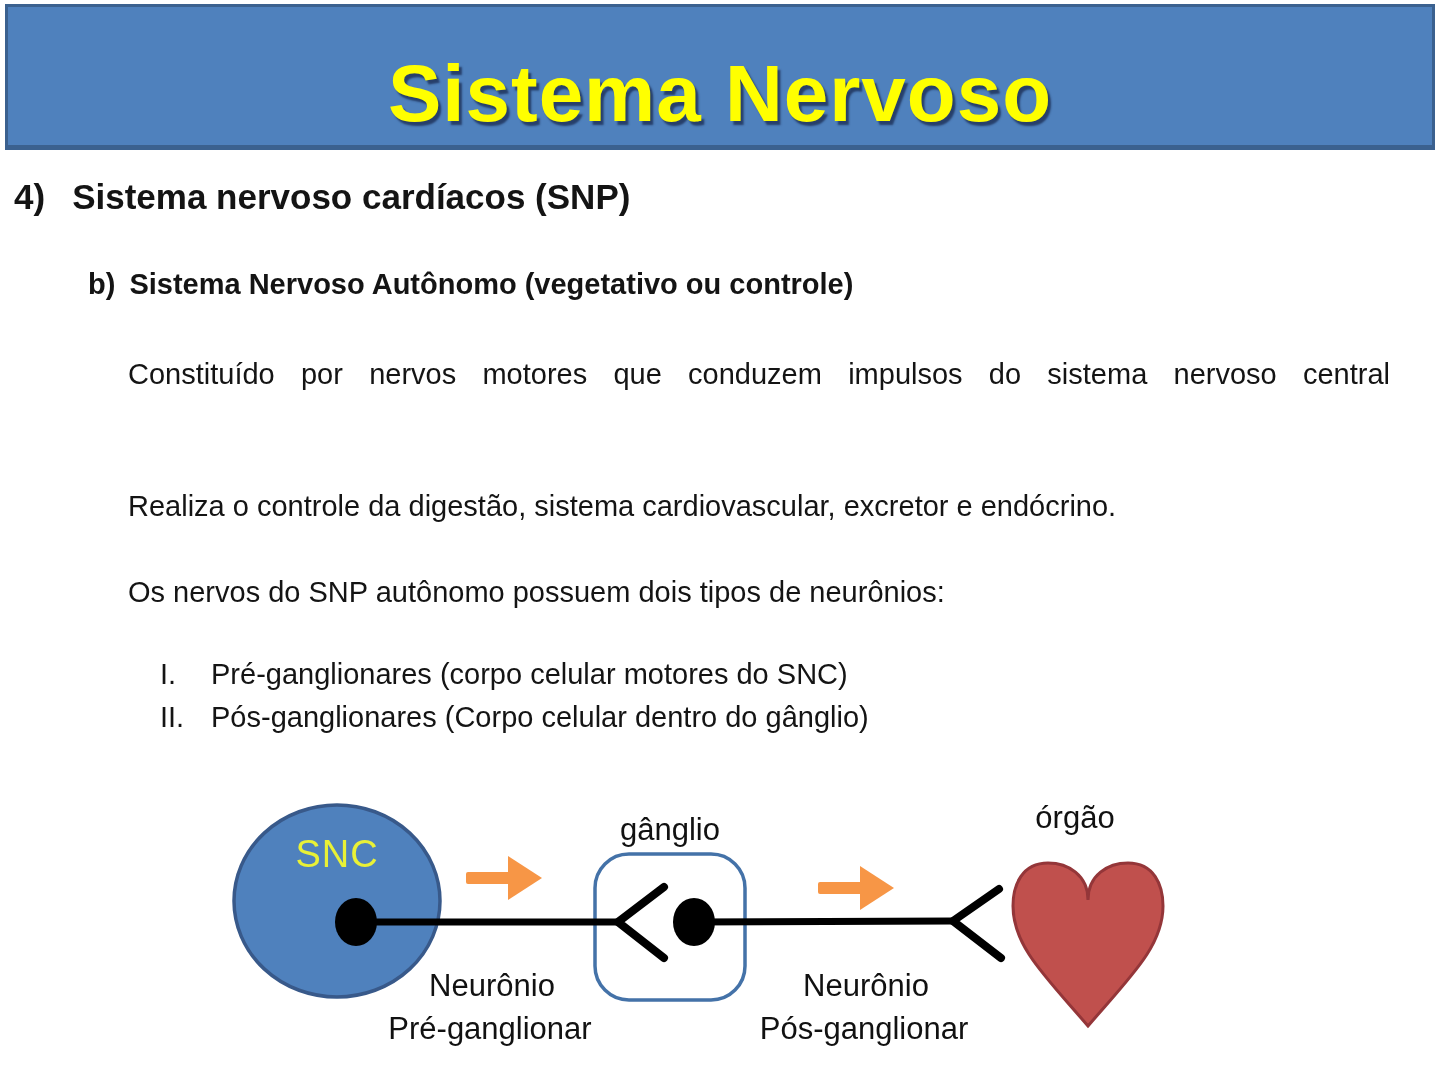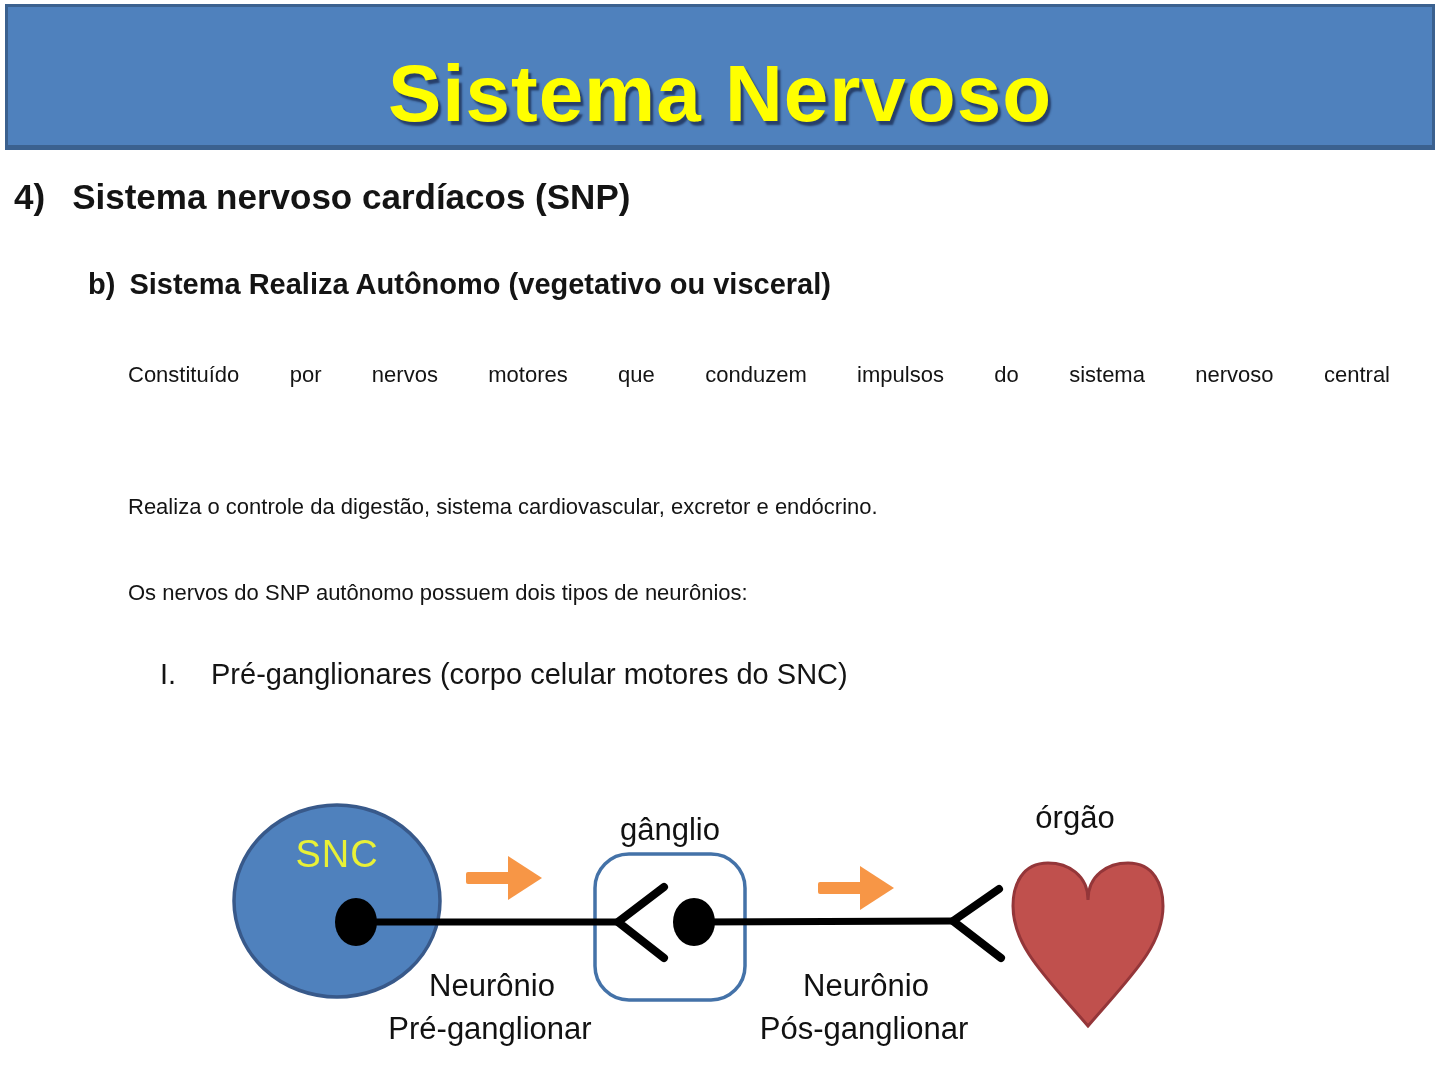--- a/index.html
+++ b/index.html
@@ -25,21 +25,21 @@
   .heading {
     position: absolute; left: 14px; top: 176px;
     display: flex; gap: 27px;
     font-size: 35px; font-weight: bold; line-height: 42px;
   }
   .subheading {
     position: absolute; left: 88px; top: 266px;
     display: flex; gap: 14px;
     font-size: 29px; font-weight: bold; line-height: 36px;
   }
-  .para { position: absolute; left: 128px; width: 1262px; font-size: 22px; line-height: 45px; }
+  .para { position: absolute; left: 128px; width: 1262px; font-size: 29px; line-height: 45px; }
   .para-1 { top: 352px; }
   .para-2 { top: 484px; }
   .para-3 { top: 570px; }
   .line-justify { text-align: justify; text-align-last: justify; }
 
   .roman-list { position: absolute; left: 160px; top: 653px; font-size: 29px; line-height: 43px; }
   .roman-item { display: flex; }
   .roman-marker { display: inline-block; width: 51px; flex: 0 0 51px; }
 
   
@@ -55,35 +55,39 @@
   <div class="banner-title">Sistema Nervoso</div>
 </div>
 
 <div class="heading">
   <span>4)</span>
   <span>Sistema nervoso cardíacos (SNP)</span>
 </div>
 
 <div class="subheading">
   <span>b)</span>
-  <span>Sistema Realiza Autônomo (vegetativo ou visceral)</span>
+  <span>Sistema Nervoso Autônomo (vegetativo ou controle)</span>
 </div>
 
 <div class="para para-1">
   <div class="line-justify">Constituído por nervos motores que conduzem impulsos do sistema nervoso central</div>
 </div>
 
 <div class="para para-2">Realiza o controle da digestão, sistema cardiovascular, excretor e endócrino.</div>
 
 <div class="para para-3">Os nervos do SNP autônomo possuem dois tipos de neurônios:</div>
 
 <div class="roman-list">
   <div class="roman-item">
     <span class="roman-marker">I.</span>
     <span>Pré-ganglionares (corpo celular motores do SNC)</span>
+  </div>
+  <div class="roman-item">
+    <span class="roman-marker">II.</span>
+    <span>Pós-ganglionares (Corpo celular dentro do gânglio)</span>
   </div>
 </div>
 
 <svg class="diagram" viewBox="0 780 1440 300">
 
   <rect x="595" y="854" width="150" height="146" rx="34" fill="#ffffff" stroke="#4472a8" stroke-width="3.5"></rect>
 
   <ellipse cx="337" cy="901" rx="103" ry="96" fill="#4f81bd" stroke="#38598a" stroke-width="3.5"></ellipse>
   <text class="snc-text" x="337" y="867" text-anchor="middle">SNC</text>
 

